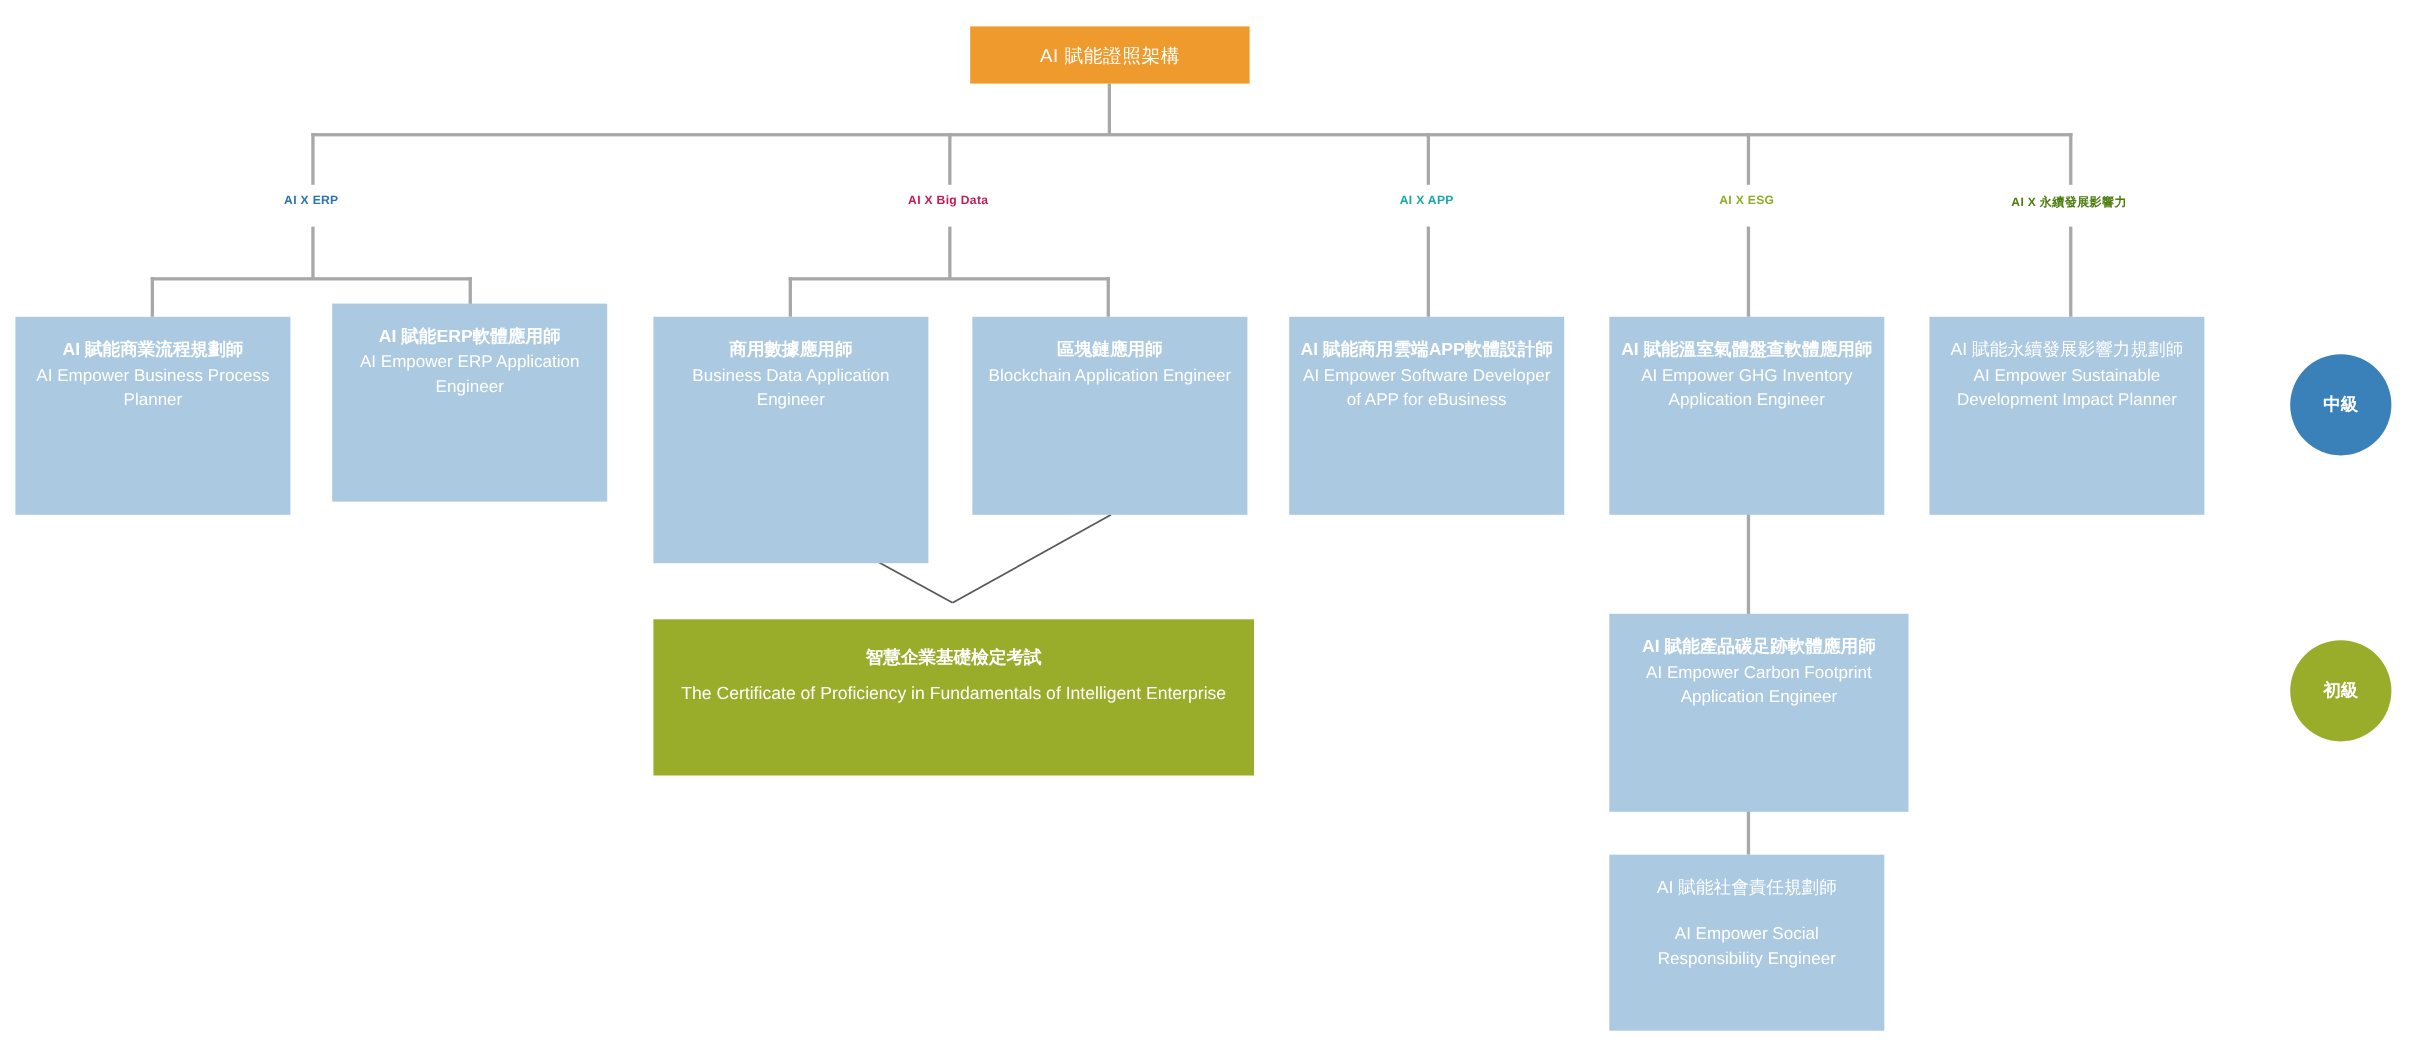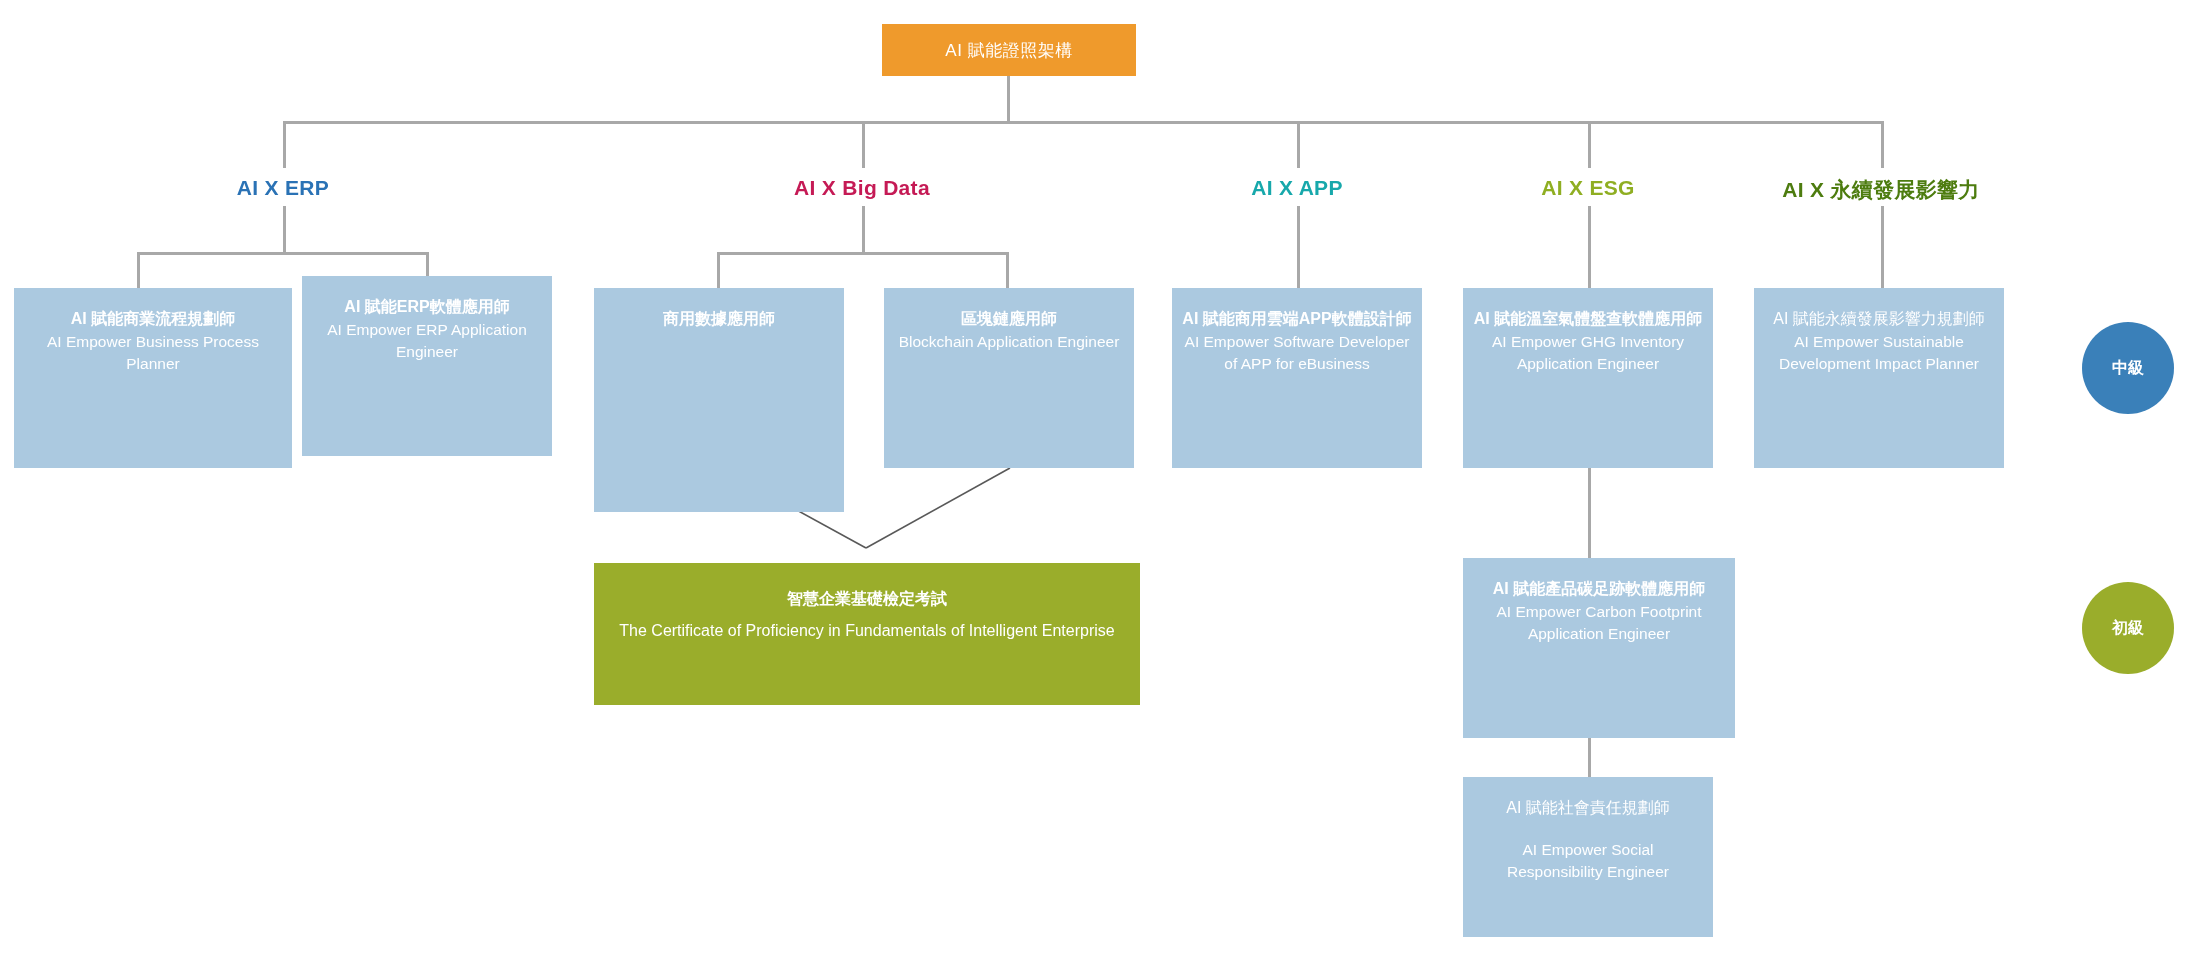--- a/index.html
+++ b/index.html
@@ -55,21 +55,21 @@
     font-size: 17px;
     letter-spacing: 0.5px;
     white-space: nowrap;
   }
 
   
   .cat {
     position: absolute;
     top: 176px;
     transform: translateX(-50%);
-    font-size: 21px;
+    font-size: 11px;
     font-weight: bold;
     white-space: nowrap;
     letter-spacing: 0.3px;
   }
 
   
   .card {
     position: absolute;
     background: #abc9e0;
     box-sizing: border-box;
@@ -178,32 +178,33 @@
   <div class="root-node">
     <span class="t">AI 賦能證照架構</span>
   </div>
 
   <div class="cat" style="left:283px; color:#2a72b5;">AI X ERP</div>
   <div class="cat" style="left:862px; color:#c51a55;">AI X Big Data</div>
   <div class="cat" style="left:1297px; color:#17a8ab;">AI X APP</div>
   <div class="cat" style="left:1588px; color:#8fae22;">AI X ESG</div>
   <div class="cat" style="left:1881px; color:#4d7c0f;">AI X 永續發展影響力</div>
 
-  <div class="card" style="left:14px; top:288px; width:278px; height:180px;">
+  <div class="card" style="left:14px; top:288px; width:250px; height:180px;">
     <p class="zh">AI 賦能商業流程規劃師</p>
     <p class="en">AI Empower Business Process Planner</p>
   </div>
 
   <div class="card" style="left:302px; top:276px; width:250px; height:180px;">
     <p class="zh">AI 賦能ERP軟體應用師</p>
     <p class="en">AI Empower ERP Application Engineer</p>
   </div>
 
   <div class="card" style="left:594px; top:288px; width:250px; height:224px;">
     <p class="zh">商用數據應用師</p>
+    <p class="en">Business Data Application Engineer</p>
   </div>
 
   <div class="card" style="left:884px; top:288px; width:250px; height:180px;">
     <p class="zh">區塊鏈應用師</p>
     <p class="en">Blockchain Application Engineer</p>
   </div>
 
   <div class="card" style="left:1172px; top:288px; width:250px; height:180px;">
     <p class="zh">AI 賦能商用雲端APP軟體設計師</p>
     <p class="en">AI Empower Software Developer of APP for eBusiness</p>

